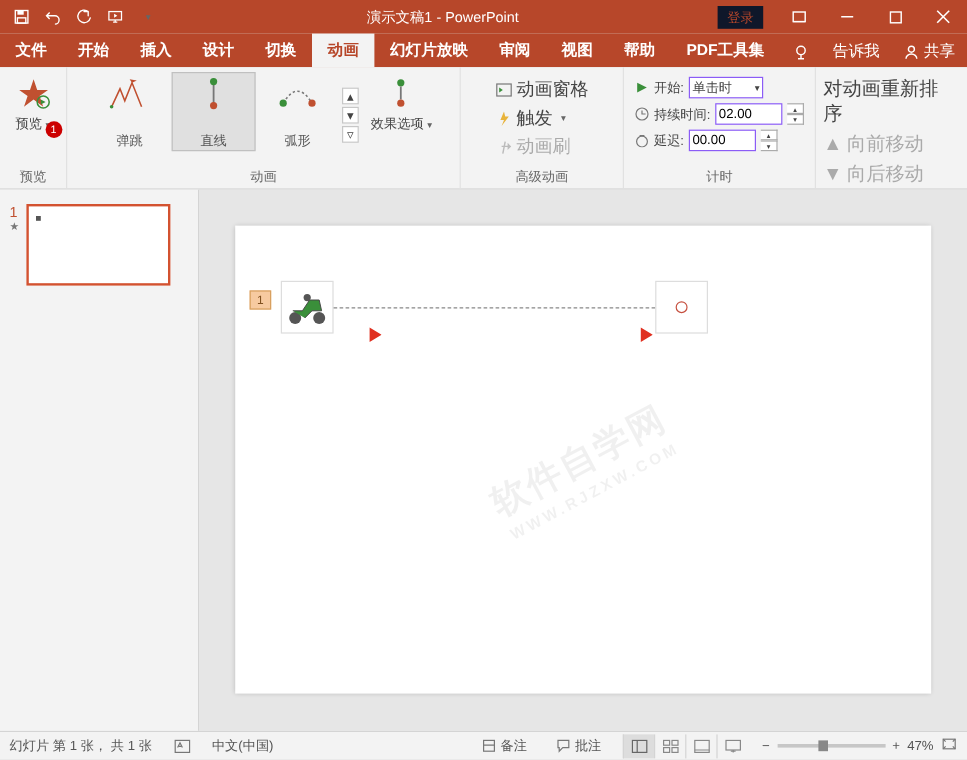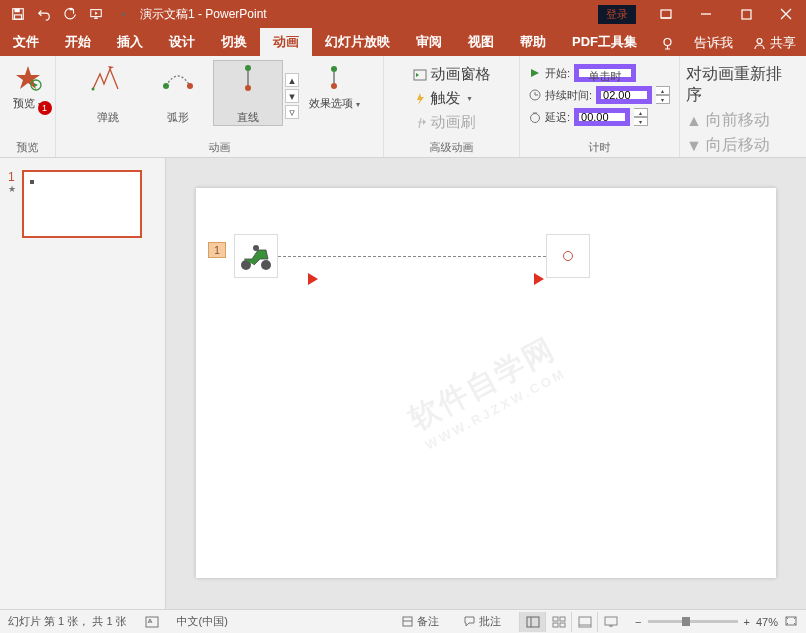--- a/index.html
+++ b/index.html
@@ -3,21 +3,21 @@
 <meta charset="utf-8">
 <style>
 * { margin:0; padding:0; box-sizing:border-box; font-family:"Microsoft YaHei","Segoe UI",sans-serif; }
 body { background:#e6e6e6; width:806px; height:633px; overflow:hidden; position:relative; }
 
 
 .titlebar { background:#b7472a; height:28px; display:flex; align-items:center; color:#fff; font-size:12px; }
 .qat { display:flex; align-items:center; gap:2px; padding:0 6px; }
 .qat-btn { width:24px; height:24px; display:flex; align-items:center; justify-content:center; cursor:pointer; }
 .qat-btn svg { width:14px; height:14px; }
-.title-center { flex:1; font-size:12px; }
+.title-center { flex:1; text-align:center; font-size:12px; }
 .win-btns { display:flex; align-items:center; gap:0; }
 .login-btn { background:#0f172a; color:#b7472a; padding:2px 8px; font-size:11px; margin-right:10px; cursor:pointer; }
 .wb { width:40px; height:28px; display:flex; align-items:center; justify-content:center; cursor:pointer; }
 
 
 .tabstrip { background:#b7472a; height:28px; display:flex; align-items:flex-end; color:#fff; font-size:13px; }
 .tab { padding:5px 13px; cursor:pointer;font-weight:bold; }
 .tab.active { background:#f3f3f3; color:#b7472a; }
 .tab-right { margin-left:auto; display:flex; align-items:center; }
 .tell { display:flex; align-items:center; gap:20px; padding:4px 10px; cursor:pointer; }
@@ -35,21 +35,21 @@
 .gal-item { width:70px; height:66px; border:1px solid transparent; display:flex; flex-direction:column; align-items:center; justify-content:center; gap:14px; cursor:pointer; }
 .gal-item.sel { background:#e0e0e0; border-color:#c0c0c0; }
 .gal-item .thumb { width:48px; height:36px; display:flex; align-items:center; justify-content:center; }
 .gal-item .glbl { font-size:11px; color:#555; }
 .gal-arrow { width:16px; display:flex; flex-direction:column; justify-content:center; gap:2px; padding-left:2px; }
 .ga { width:14px; height:14px; border:1px solid #c7c7c7; display:flex; align-items:center; justify-content:center; cursor:pointer; background:#fff; }
 .adv-col { display:flex; flex-direction:column; gap:3px; padding-top:4px; }
 .adv-item { display:flex; align-items:center; gap:4px; font-size:15px; cursor:pointer; padding:1px 2px; }
 .tim-col { display:flex; flex-direction:column; gap:4px; padding-top:4px; }
 .tim-row { display:flex; align-items:center; gap:4px; font-size:11px; }
-.tim-row input, .tim-row .combo { height:18px; width:56px; font-size:11px; border:5px solid #8b5cf6; padding:0 2px; background:#fff;flex-direction:column; }
+.tim-row input, .tim-row .combo { height:18px; width:56px; font-size:11px; border:1px solid #8b5cf6; padding:0 2px; background:#fff; }
 .combo { display:inline-flex; align-items:center; justify-content:space-between; padding:0 2px; }
 .spin { width:14px; display:flex; flex-direction:column; }
 .spin div { height:9px; border:1px solid #ababab; border-left:none; display:flex; align-items:center; justify-content:center; background:#fff; cursor:pointer; font-size:6px; }
 .reorder { display:flex; flex-direction:column; gap:4px; padding-top:4px; font-size:16px; }
 .reorder .hdr { color:#444; }
 .reorder .ritem { color:#aaa; display:flex; align-items:center; gap:4px; }
 .badge { position:relative; }
 .badge::after { content:"1"; position:absolute; bottom:-2px; right:-2px; width:14px; height:14px; border-radius:50%; background:#c00; color:#fff; font-size:9px; display:flex; align-items:center; justify-content:center; }
 
 
@@ -196,39 +196,39 @@
         <div class="gal-item">
           <div class="thumb">
               <svg width="40" height="30" viewBox="0 0 40 30">
                 <path d="M5 25 L12 10 L16 20 L22 5 L30 25" fill="none" stroke="#c05030" stroke-width="1.3"></path>
                 <path d="M22 5 L20 2 L26 3 Z" fill="#c05030"></path>
                 <circle cx="5" cy="25" r="1.5" fill="#3a8f3a"></circle>
               </svg>
             </div>
           <div class="glbl">弹跳</div>
         </div>
+        <div class="gal-item sel">
+          <div class="thumb">
+              <svg width="40" height="30" viewBox="0 0 40 30">
+                <line x1="20" y1="4" x2="20" y2="24" stroke="#777" stroke-width="1.5"></line>
+                <circle cx="20" cy="4" r="3" fill="#3a8f3a"></circle>
+                <circle cx="20" cy="24" r="3" fill="#c05030"></circle>
+              </svg>
+            </div>
+          <div class="glbl">直线</div>
+        </div>
         <div class="gal-item">
           <div class="thumb">
               <svg width="40" height="30" viewBox="0 0 40 30">
                 <path d="M8 22 Q20 2 32 22" fill="none" stroke="#777" stroke-width="1.3" stroke-dasharray="2 2"></path>
                 <circle cx="8" cy="22" r="3" fill="#3a8f3a"></circle>
                 <circle cx="32" cy="22" r="3" fill="#c05030"></circle>
               </svg>
             </div>
           <div class="glbl">弧形</div>
-        </div>
-        <div class="gal-item sel">
-          <div class="thumb">
-              <svg width="40" height="30" viewBox="0 0 40 30">
-                <line x1="20" y1="4" x2="20" y2="24" stroke="#777" stroke-width="1.5"></line>
-                <circle cx="20" cy="4" r="3" fill="#3a8f3a"></circle>
-                <circle cx="20" cy="24" r="3" fill="#c05030"></circle>
-              </svg>
-            </div>
-          <div class="glbl">直线</div>
         </div>
         <div class="gal-arrow">
           <div class="ga">▴</div>
           <div class="ga">▾</div>
           <div class="ga">▿</div>
         </div>
       </div>
       <div class="big-btn">
         <div class="ico">
             <svg width="30" height="30" viewBox="0 0 30 30">

